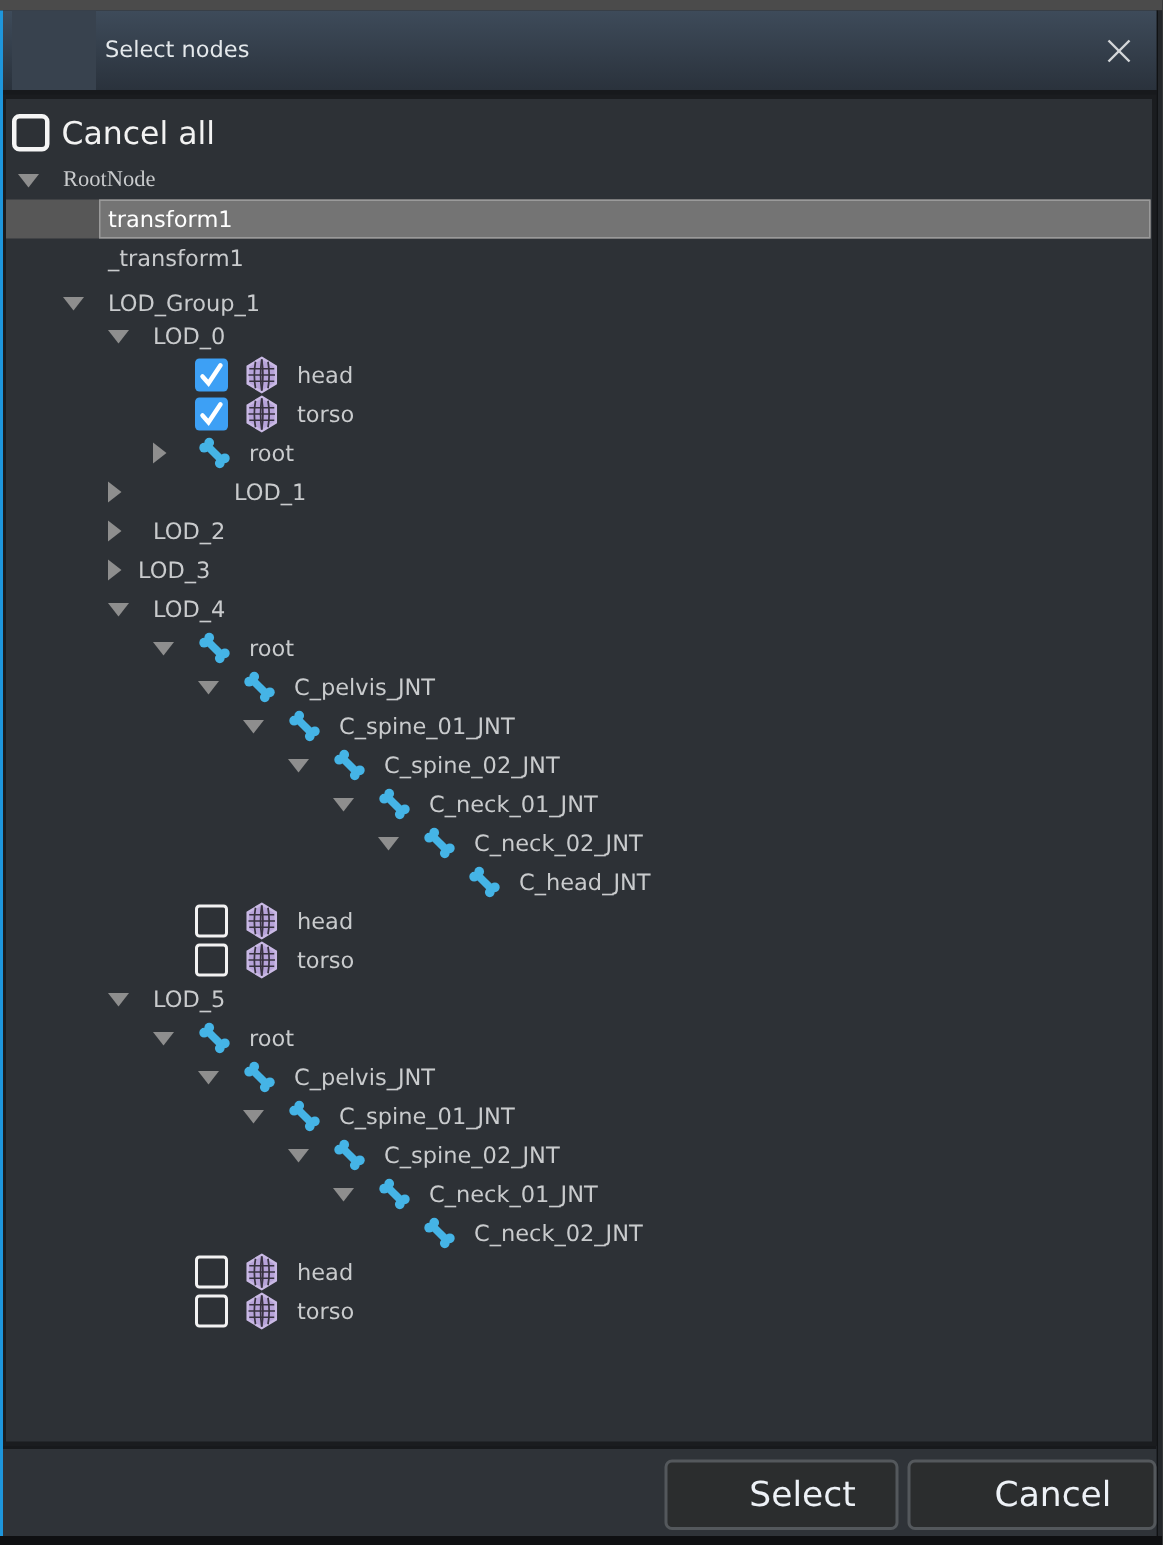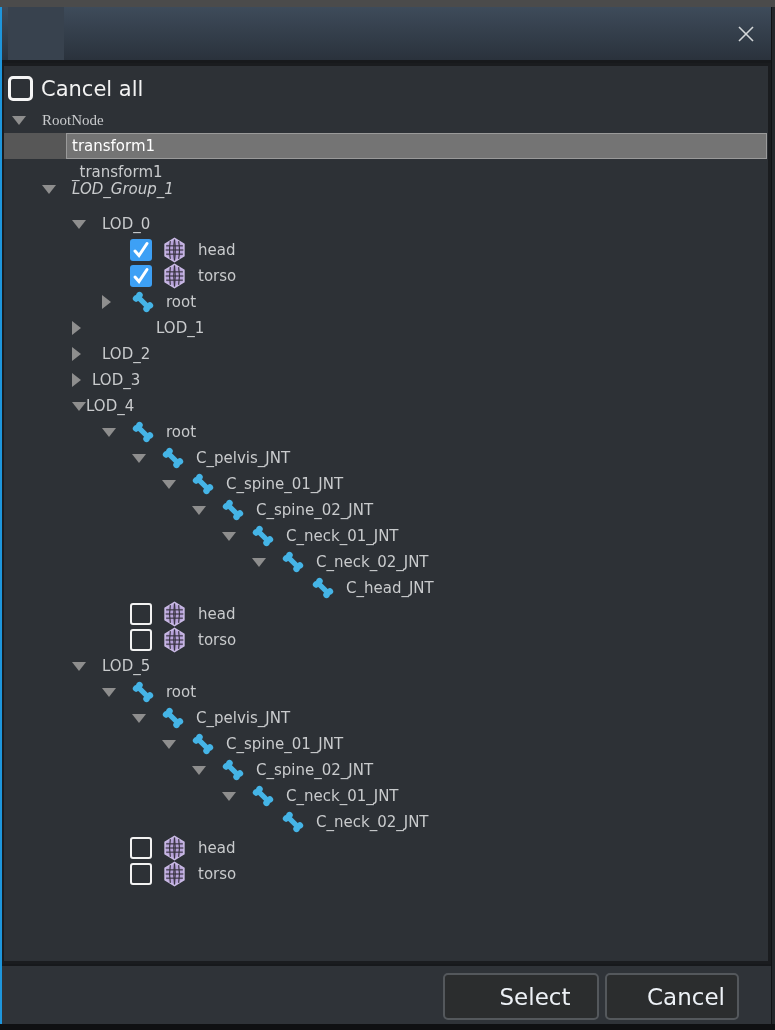--- a/index.html
+++ b/index.html
@@ -42,33 +42,34 @@
   .cb.unchecked { background:transparent; border:2.5px solid #f2f2f2; }
   .cb svg { position:absolute; left:0; top:0; }
 
   .node-icon { position:absolute; top:0; width:26px; height:26px; }
 
   
   .footer { position:absolute; left:2px; top:964px; width:769px; height:60px; background:#2f3338; border-top:2px solid #17191c; }
   .btn { position:absolute; top:7px; height:47px; background:#2b2d2e; border:2px solid #54585c; border-radius:5px;
          font-family:"DejaVu Sans","Liberation Sans",sans-serif; font-size:23px; color:#edf1f6; cursor:pointer;padding-left:28px; }
   .select-btn { left:441px; width:156px; }
-  .cancel-btn { left:603px; width:134px; }
+  .cancel-btn { left:603px; width:166px; }
 </style>
 </head>
 <body>
 
 <div class="window">
   <div class="frame-top"></div>
   <div class="frame-left"></div>
   <div class="frame-right"></div>
   <div class="frame-bottom"></div>
 
   <div class="titlebar">
     <div class="titlebar-icon-slot"></div>
+    <span class="title">Select nodes</span>
     <span class="close">
       <svg width="20" height="20" viewBox="0 0 20 20">
         <line x1="3" y1="3" x2="17" y2="17" stroke="#d4d7d9" stroke-width="1.6"></line>
         <line x1="17" y1="3" x2="3" y2="17" stroke="#d4d7d9" stroke-width="1.6"></line>
       </svg>
     </span>
   </div>
 
   <div class="tree-panel">
     <div class="select-all-row">
@@ -81,21 +82,21 @@
           <span class="label" style="left: 38px;">RootNode</span>
         </div>
         <div class="tree-row selected" style="top: 67px;">
           <div class="sel-bg"></div>
           <div class="sel-main"></div>
           <span class="label" style="left: 68px;">transform1</span>
         </div>
         <div class="tree-row" style="top: 93px;">
           <span class="label" style="left: 68px;">_transform1</span>
         </div>
-        <div class="tree-row" style="top: 110px; font-style: italic;">
+        <div class="tree-row" style="top: 123px;">
           <span class="chev chev-down" style="left: 38px;"></span>
           <span class="label" style="left: 68px;">LOD_Group_1</span>
         </div>
         <div class="tree-row" style="top: 145px;">
           <span class="chev chev-down" style="left: 68px;"></span>
           <span class="label" style="left: 98px;">LOD_0</span>
         </div>
         <div class="tree-row" style="top: 171px;">
           <span class="cb checked" style="left: 126px;">
             <svg width="22" height="22" viewBox="0 0 22 22">
@@ -156,21 +157,21 @@
         <div class="tree-row" style="top: 275px; text-align: center;">
           <span class="chev chev-right" style="left: 68px;"></span>
           <span class="label" style="left: 98px;">LOD_2</span>
         </div>
         <div class="tree-row" style="top: 301px;">
           <span class="chev chev-right" style="left: 68px;"></span>
           <span class="label" style="left: 88px;">LOD_3</span>
         </div>
         <div class="tree-row" style="top: 327px;">
           <span class="chev chev-down" style="left: 68px;"></span>
-          <span class="label" style="left: 82px;">LOD_4</span>
+          <span class="label" style="left: 98px;">LOD_4</span>
         </div>
         <div class="tree-row" style="top: 353px;">
           <span class="chev chev-down" style="left: 98px;"></span>
           <span class="node-icon" style="left: 126px;"><svg width="26" height="26" viewBox="0 0 24 24">
               <g transform="rotate(45 12 12)" fill="#45b4e6">
                 <circle cx="5.2" cy="9.8" r="3"></circle>
                 <circle cx="5.2" cy="14.2" r="3"></circle>
                 <circle cx="18.8" cy="9.8" r="3"></circle>
                 <circle cx="18.8" cy="14.2" r="3"></circle>
                 <rect x="5" y="9.6" width="14" height="4.8" rx="2.2"></rect>

